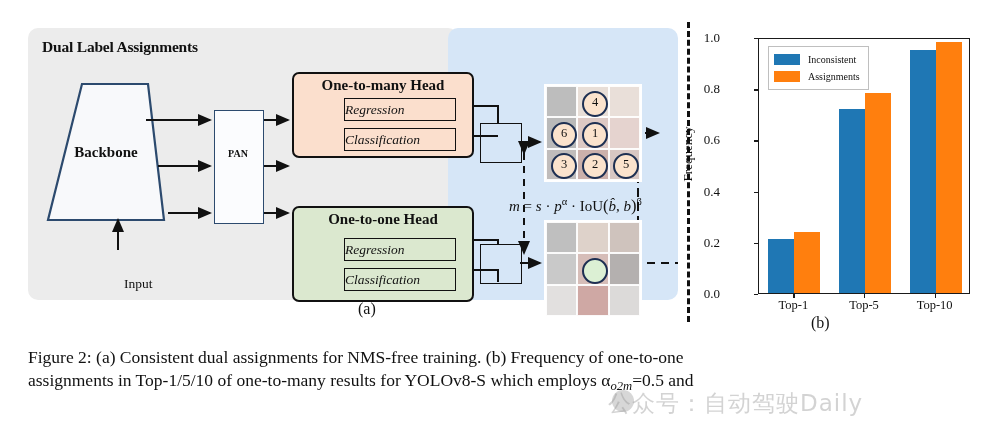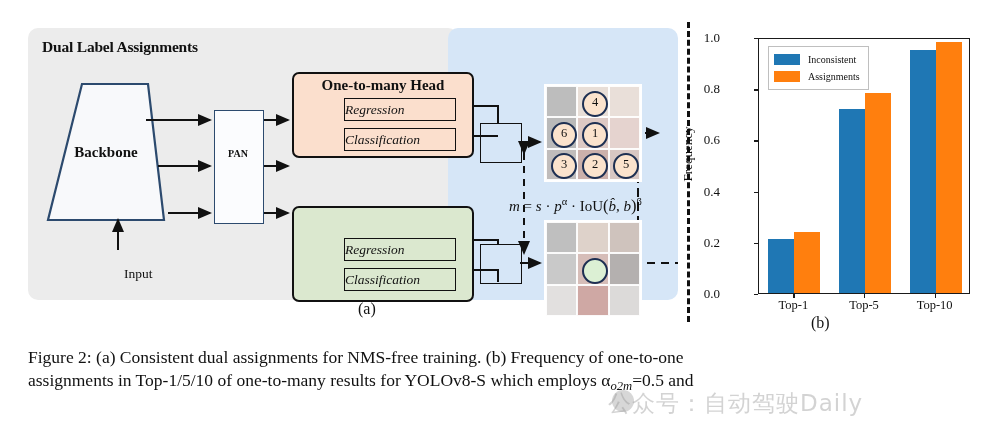--- a/index.html
+++ b/index.html
@@ -20,21 +20,21 @@
 
   
   #backbone-shape{position:absolute;left:18px;top:54px;width:120px;height:140px;}
   #backbone-label{position:absolute;left:22px;top:116px;width:112px;text-align:center;
                   font-weight:bold;font-size:15px;}
   
   #pan-box{position:absolute;left:186px;top:82px;width:48px;height:112px;
            background:#fbfcfe;border:1.6px solid #2c4a6e;}
   #pan-label{position:absolute;left:186px;top:120px;width:48px;text-align:center;
              font-weight:bold;font-size:10px;}
-  #input-label{position:absolute;left:96px;top:238px;font-size:13.5px;}
+  #input-label{position:absolute;left:96px;top:248px;font-size:13.5px;}
 
   
   .head-box{position:absolute;border:2px solid #111;border-radius:7px;}
   #o2m-head{left:264px;top:44px;width:178px;height:82px;background:#fbdfcd;}
   #o2o-head{left:264px;top:178px;width:178px;height:92px;background:#dbe8cf;}
   .head-title{position:absolute;width:100%;text-align:center;top:3px;
               font-weight:bold;font-size:15px;white-space:nowrap;}
   .sub-box{position:absolute;border:1.6px solid #111;border-radius:0;
            height:21px;width:110px;left:50px;text-align:left;font-size:13.5px;
            line-height:21px;background:inherit;font-style:italic;}
@@ -184,20 +184,21 @@
       </g>
     </svg>
 
     <div class="head-box" id="o2m-head">
       <div class="head-title">One-to-many Head</div>
       <div class="sub-box sub-reg">Regression</div>
       <div class="sub-box sub-cls">Classification</div>
     </div>
 
     <div class="head-box" id="o2o-head">
+      <div class="head-title">One-to-one Head</div>
       <div class="sub-box sub-reg">Regression</div>
       <div class="sub-box sub-cls">Classification</div>
     </div>
 
     <div class="conn-box" id="conn-top"></div>
     <div class="conn-box" id="conn-bot"></div>
 
     <div class="grid-img" id="grid-top">
       <div class="cell" style="left:0;top:0;background:#bdbdbd"></div>
       <div class="cell" style="left:31.3px;top:0;background:#e8ded7"></div>

